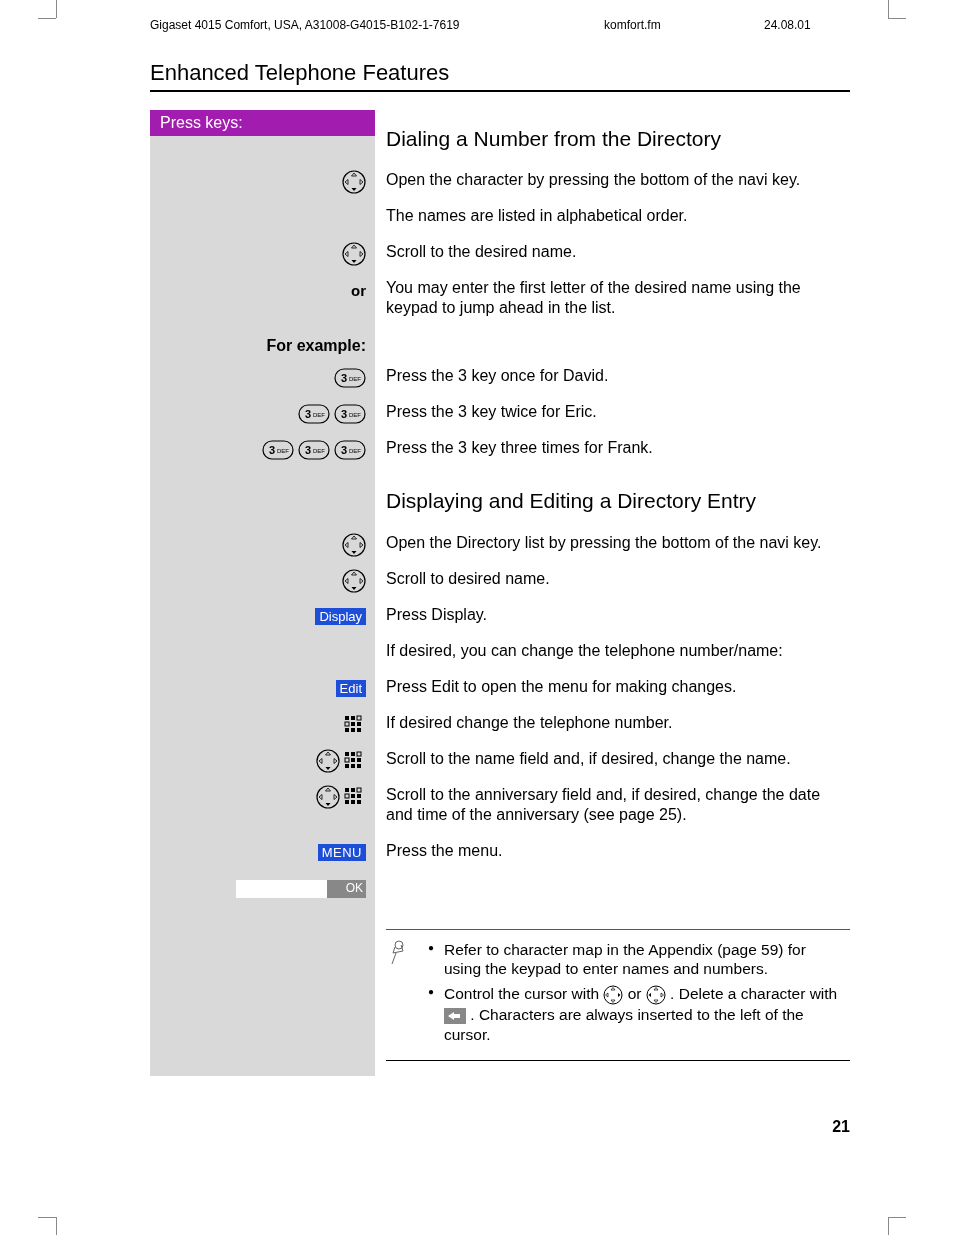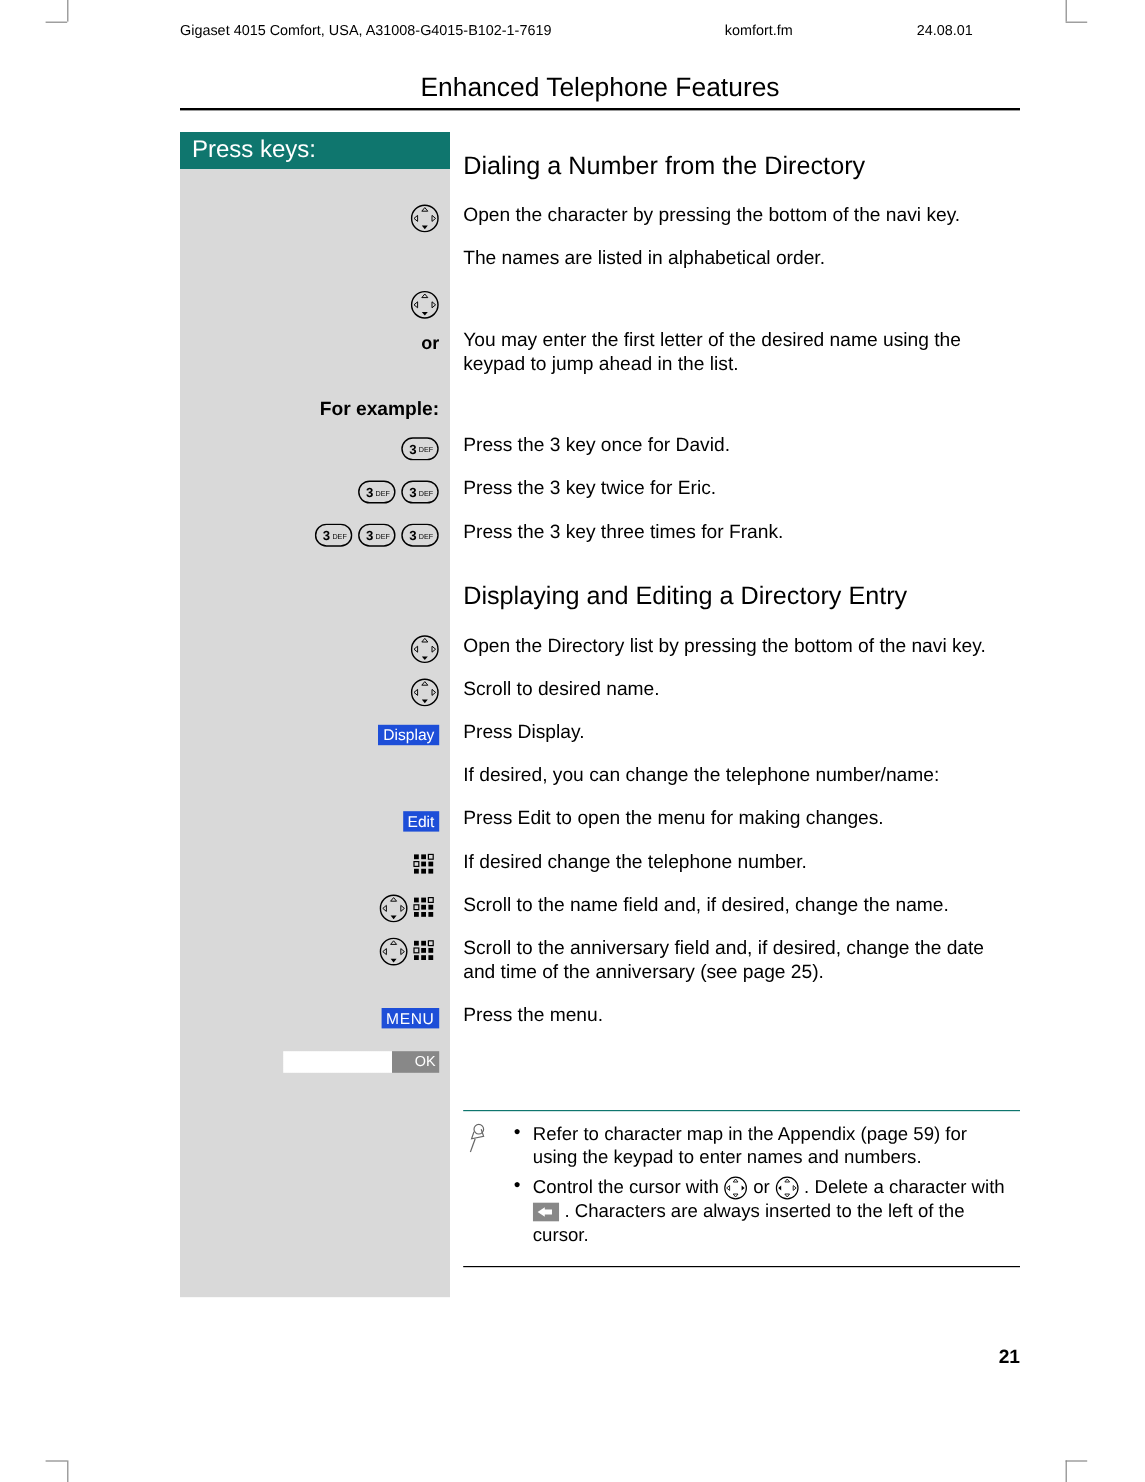--- a/index.html
+++ b/index.html
@@ -34,37 +34,37 @@
   .top-meta .file { width: 160px; }
   .top-meta .date { width: 80px; }
 
   .page {
     position: absolute;
     left: 150px;
     top: 60px;
     width: 700px;
   }
   .section-title {
-    text-align: center;
+    text-align: left;
     font-size: 22px;
     font-family: "Arial Narrow", Arial, sans-serif;
     font-stretch: condensed;
     padding-bottom: 4px;
     border-bottom: 2px solid #000;
     margin-bottom: 18px;
   }
   .content { display: flex; }
   .left-col {
     width: 225px;
     flex-shrink: 0;
   }
   .press-keys {
-    background: #0f766e;
+    background: #a21caf;
     color: #fff;
-    font-size: 20px;
+    font-size: 16px;
     font-family: "Arial Narrow", Arial, sans-serif;
     font-stretch: condensed;
     padding: 4px 10px;
   }
   .grey-area {
     background: #d9d9d9;
     min-height: 940px;
     padding: 6px 6px 6px 4px;
   }
   h2.sub {
@@ -279,20 +279,23 @@
       <div class="desc">
           <p class="body">The names are listed in alphabetical order.</p>
         </div>
     </div>
 
     <div class="row">
       <div class="icons">
           <svg class="navi">
             <use href="#navi-icon"></use>
           </svg>
+        </div>
+      <div class="desc">
+          <p class="body">Scroll to the desired name.</p>
         </div>
     </div>
 
     <div class="row">
       <div class="icons">
           <span class="label-or">or</span>
         </div>
       <div class="desc">
           <p class="body">You may enter the first letter of the desired name using the keypad to jump ahead in the list.</p>
         </div>

